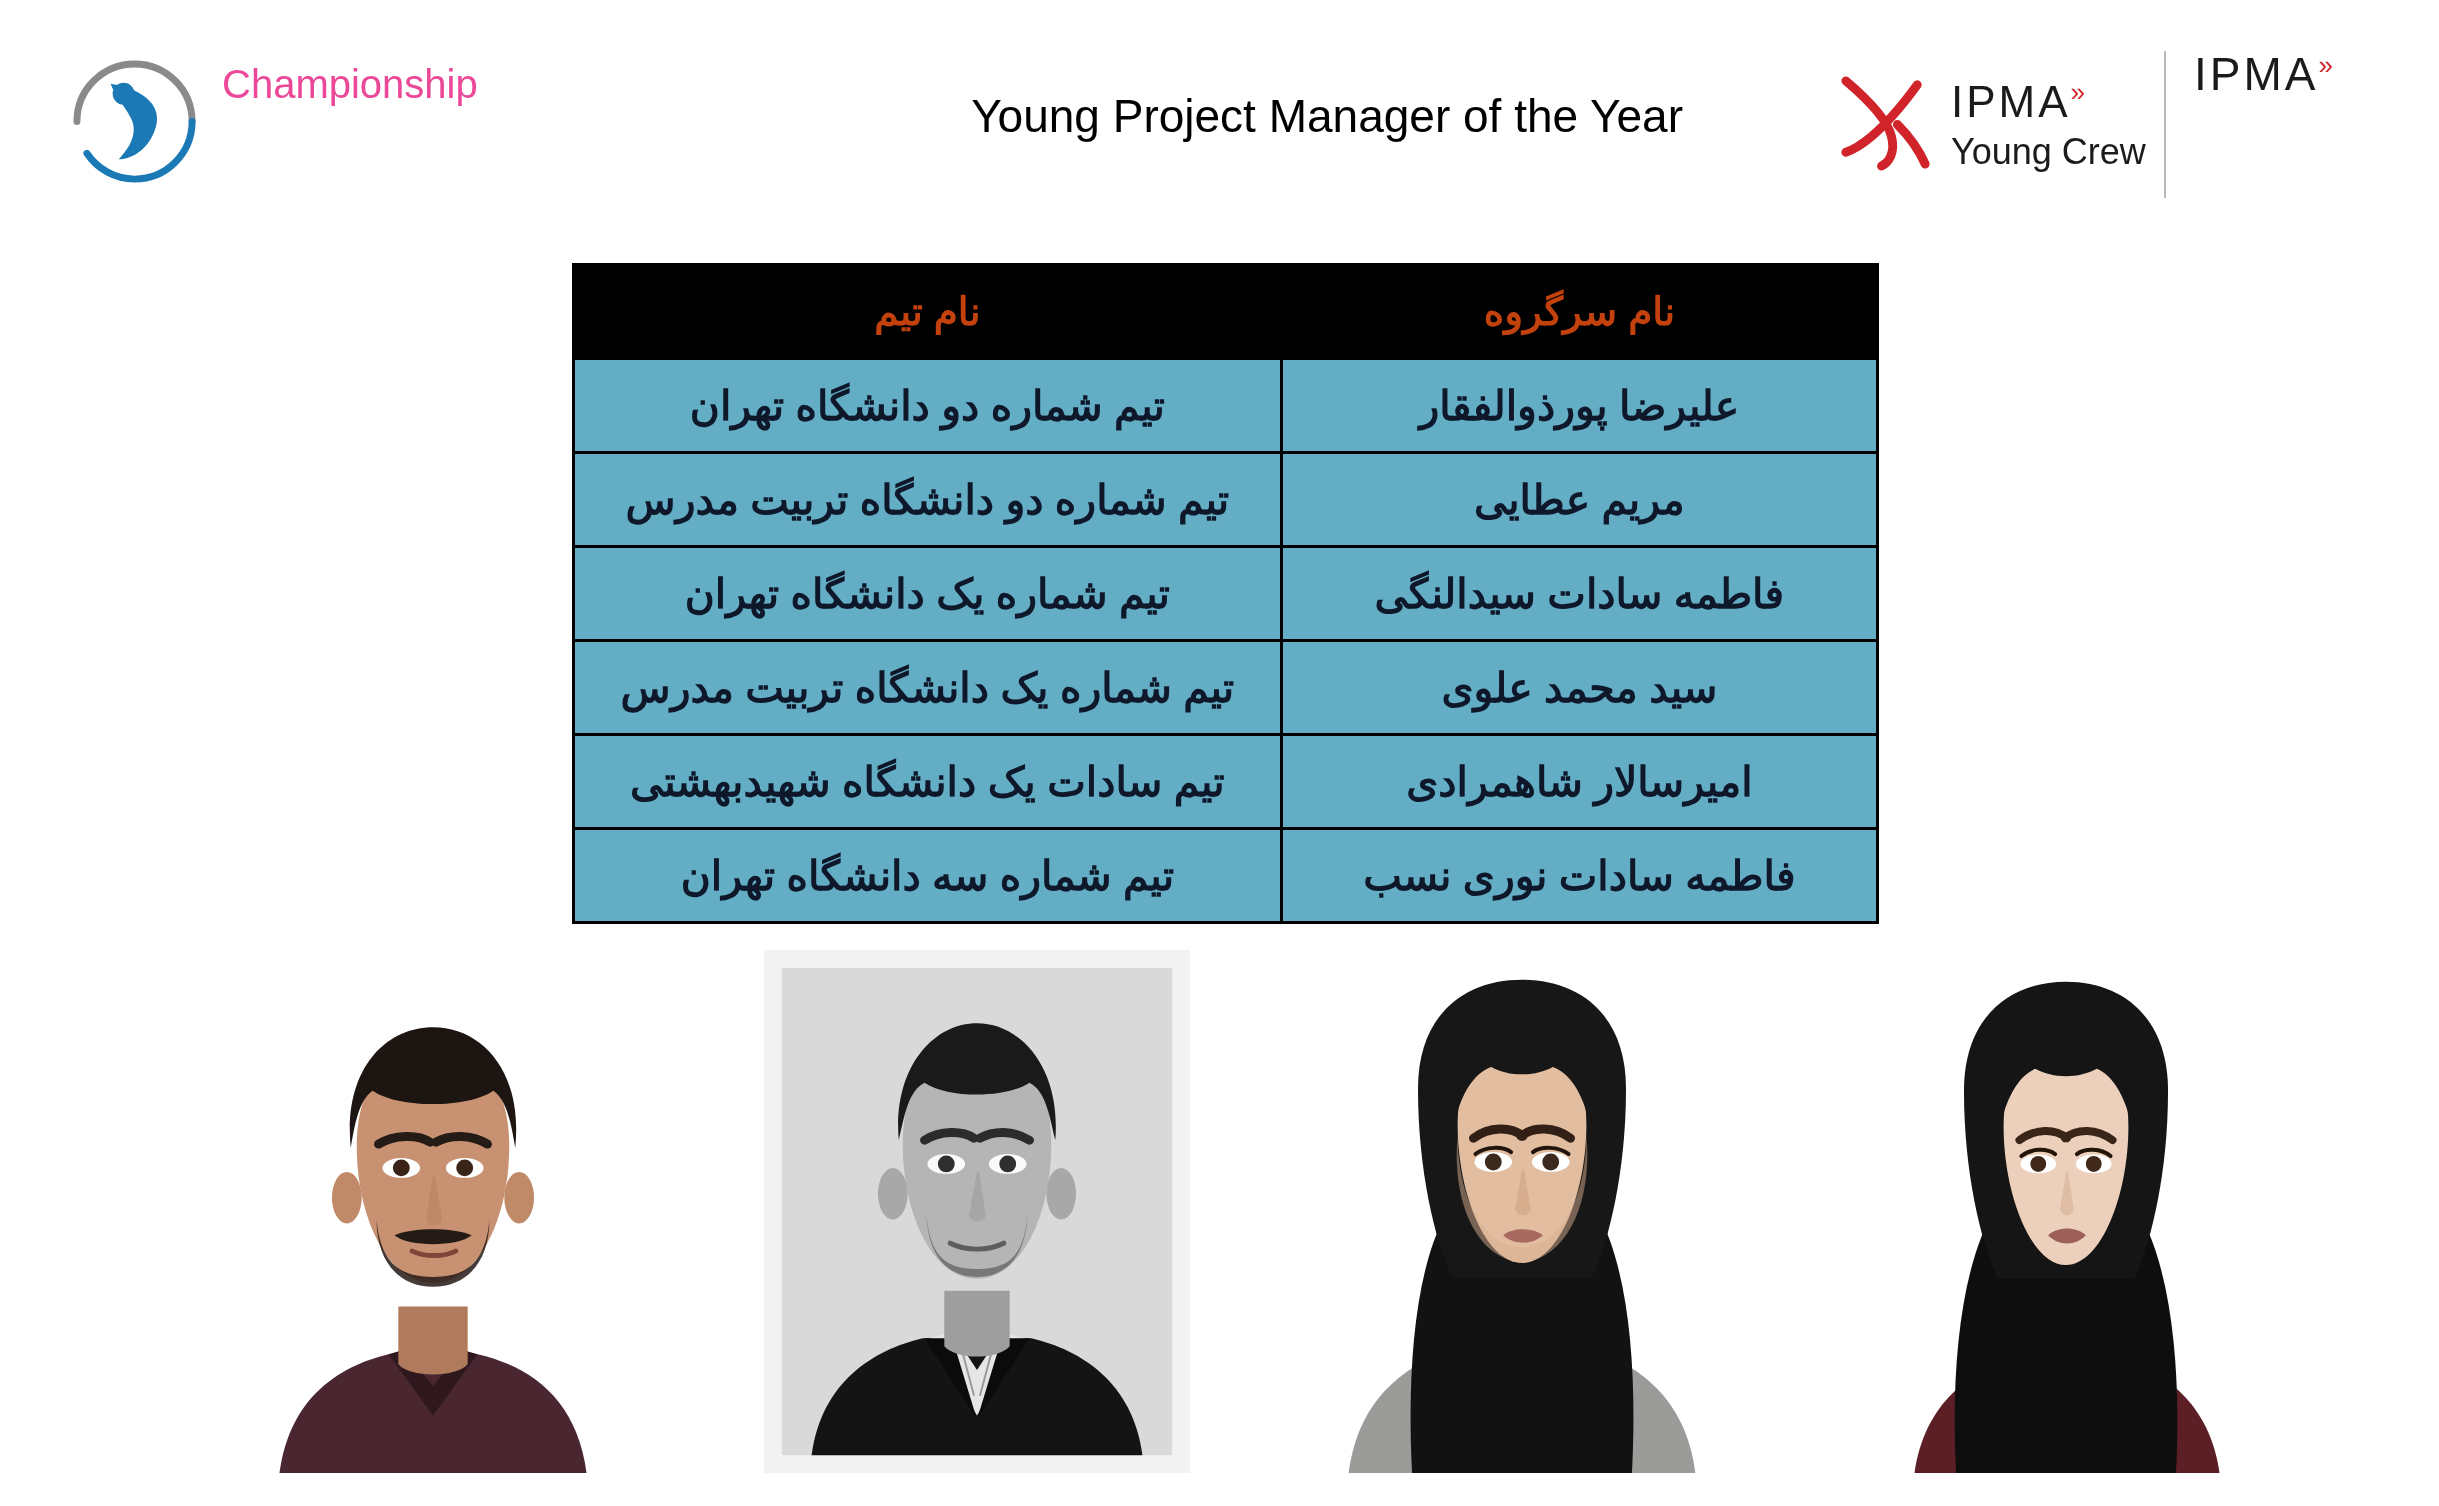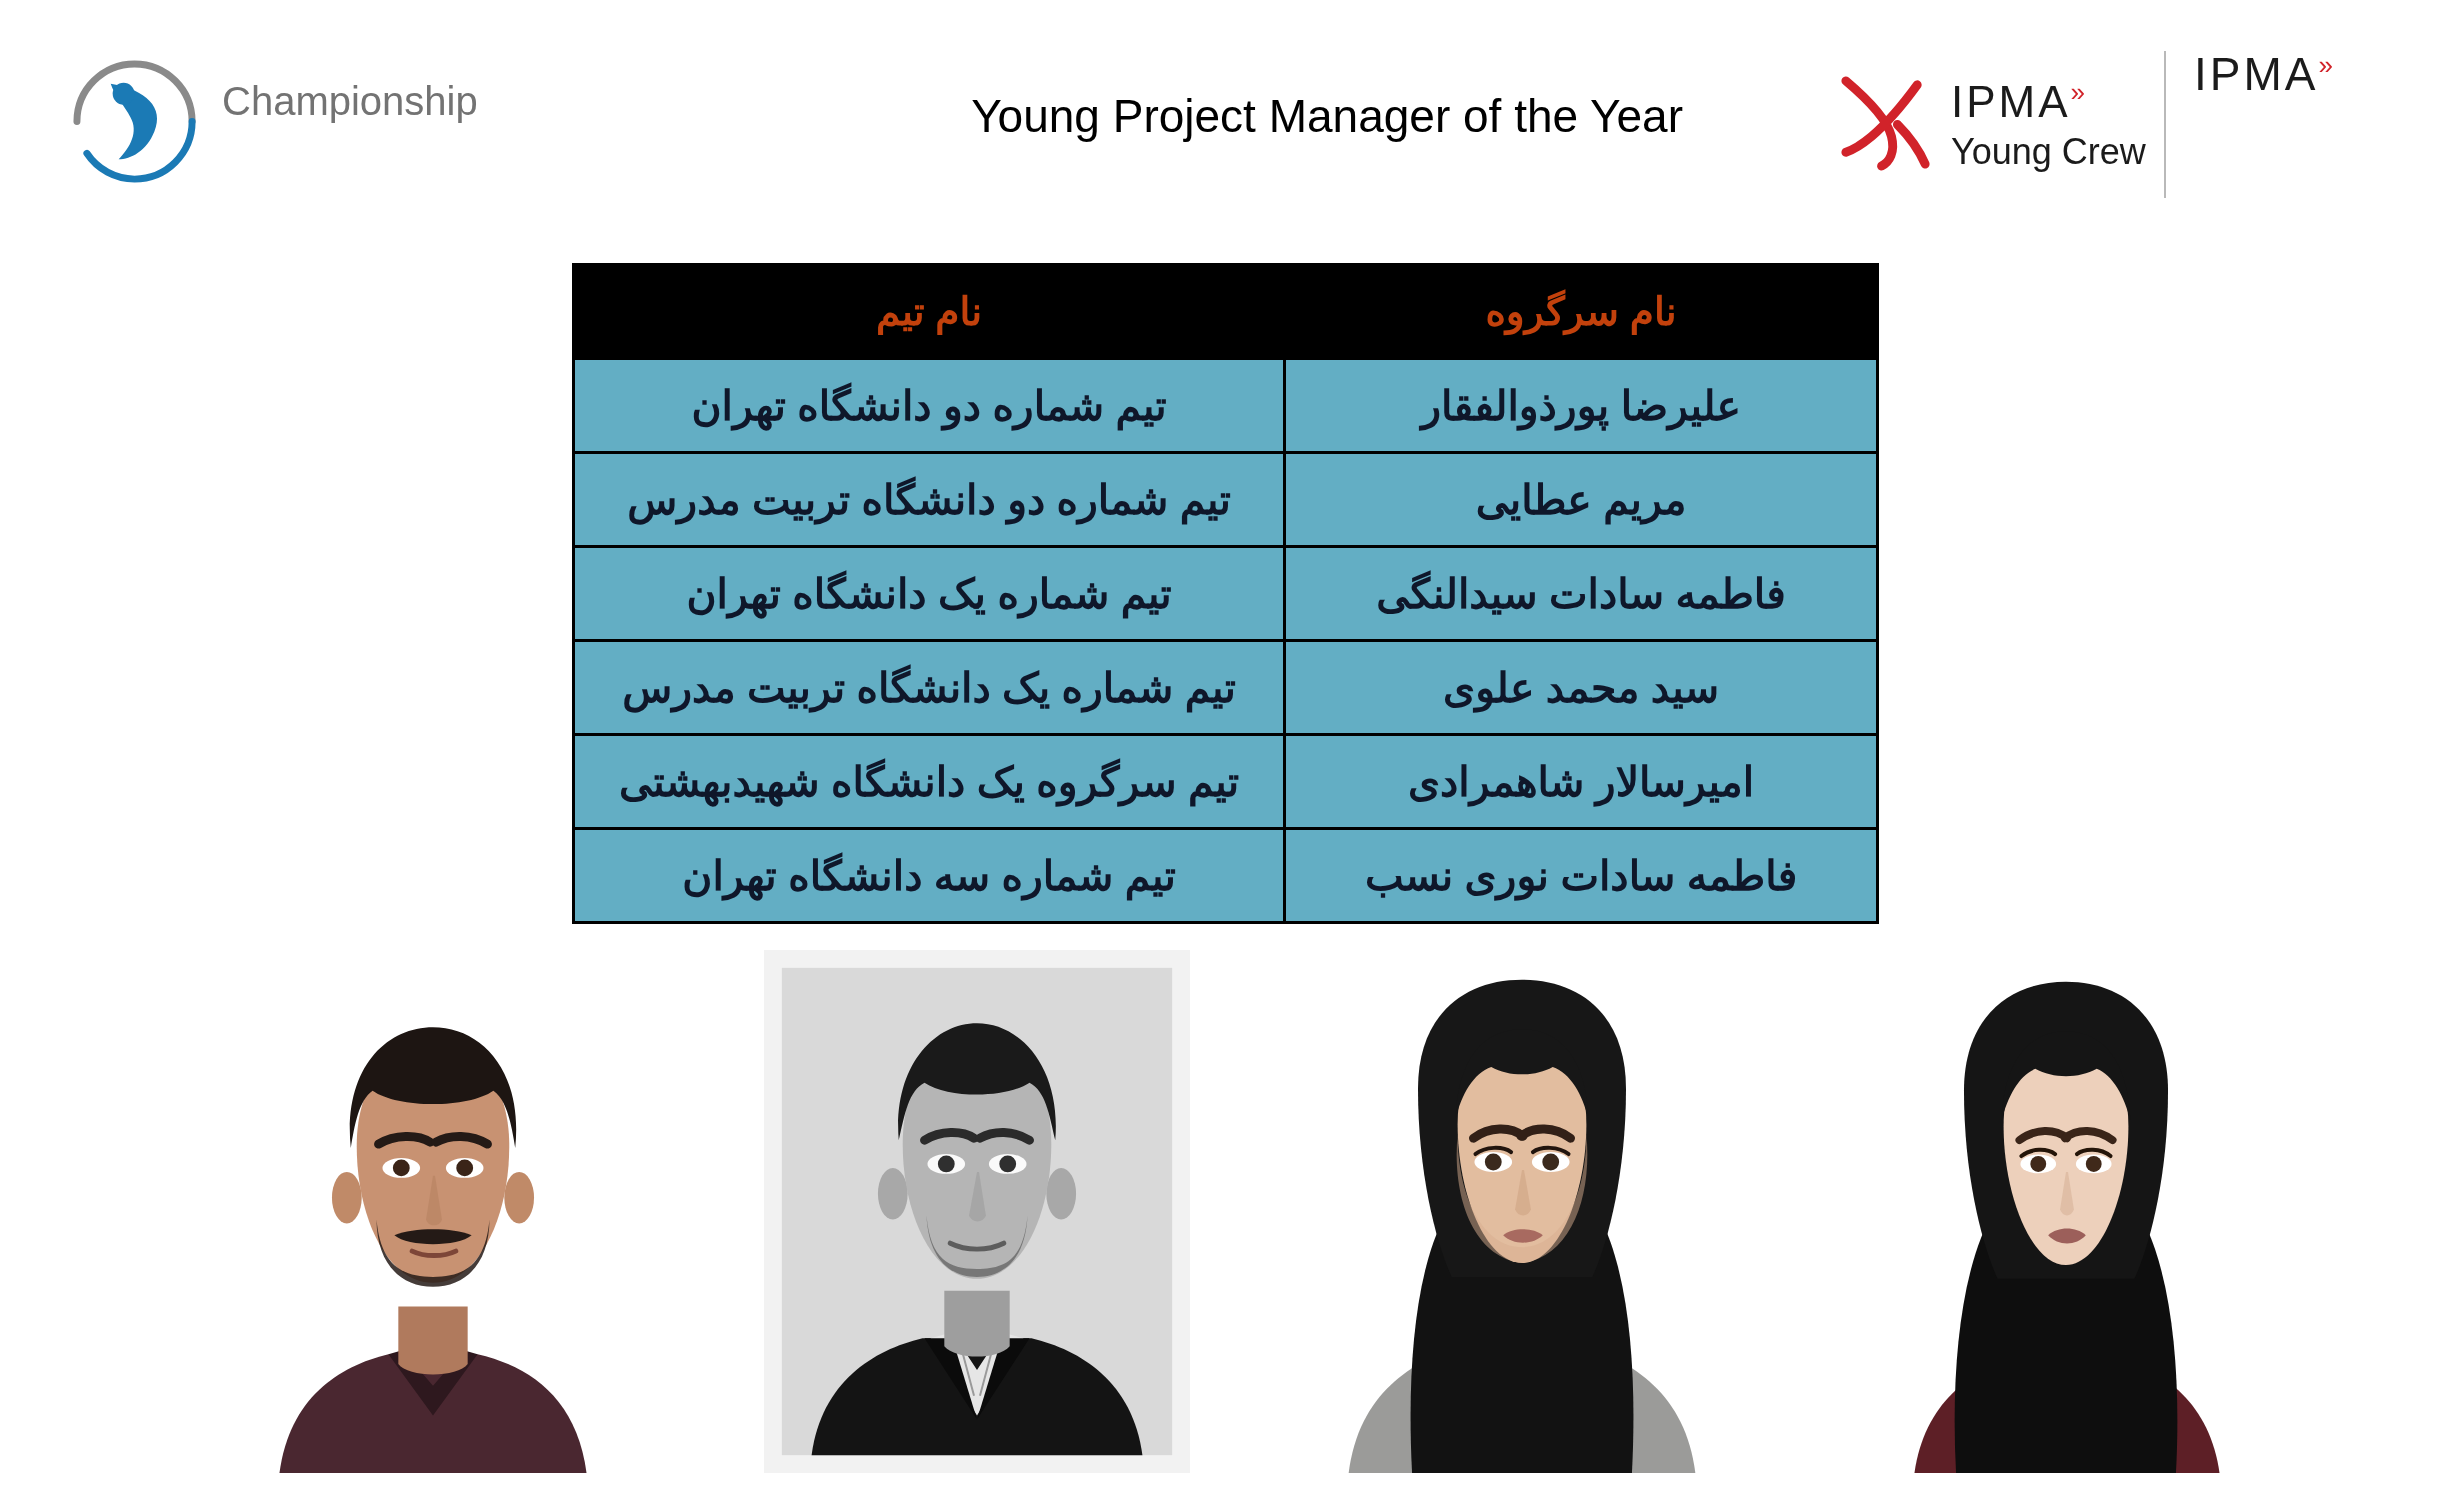--- a/index.html
+++ b/index.html
@@ -48,23 +48,23 @@
   .pmc-title {
     font-size: 46px;
     font-weight: bold;
     color: #1b1b1b;
     letter-spacing: -0.5px;
     white-space: nowrap;
     line-height: 1.05;
   }
   .pmc-sub {
     font-size: 40px;
-    color: #737373;
+    color: #ec4899;
     line-height: 1.2;
-    margin-top: 17px;
+    margin-top: 0;
   }
   .chev-red {
     color: #d1232a;
     font-weight: bold;
     font-size: 38px;
     vertical-align: super;
   }
 
   
   .center-title {
@@ -264,21 +264,21 @@
     <tr>
       <td class="col-leader">فاطمه سادات سیدالنگی</td>
       <td class="col-team">تیم شماره یک دانشگاه تهران</td>
     </tr>
     <tr>
       <td class="col-leader">سید محمد علوی</td>
       <td class="col-team">تیم شماره یک دانشگاه تربیت مدرس</td>
     </tr>
     <tr>
       <td class="col-leader">امیرسالار شاهمرادی</td>
-      <td class="col-team">تیم سرگروه یک دانشگاه شهیدبهشتی</td>
+      <td class="col-team">تیم سادات یک دانشگاه شهیدبهشتی</td>
     </tr>
     <tr>
       <td class="col-leader">فاطمه سادات نوری نسب</td>
       <td class="col-team">تیم شماره سه دانشگاه تهران</td>
     </tr>
   </tbody>
 </table>
 
 <div class="photo-row">
 

